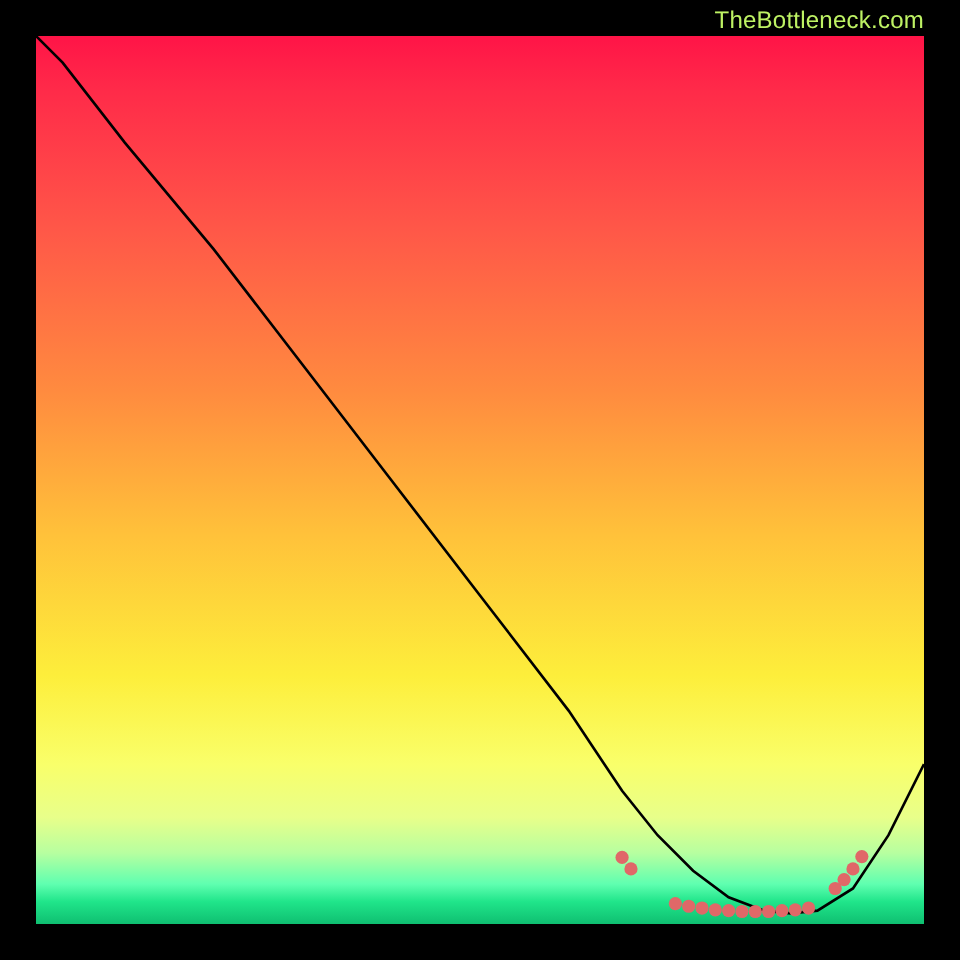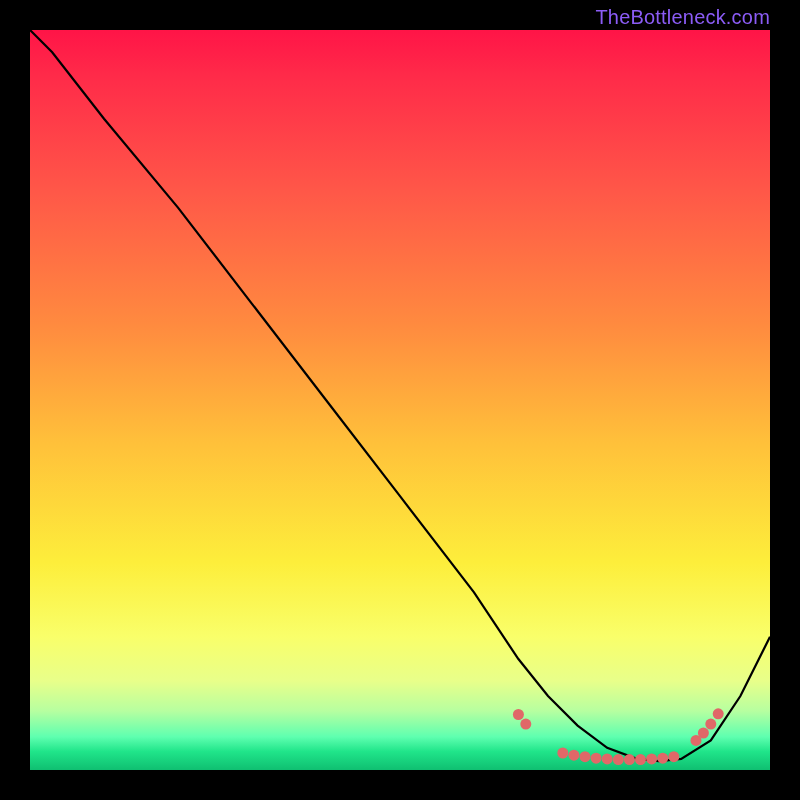--- a/index.html
+++ b/index.html
@@ -47,21 +47,21 @@
   .curve-svg {
     position: absolute;
     inset: 0;
     width: 740px;
     height: 740px;
   }
   .attribution {
     position: absolute;
     top: 6px;
     right: 30px;
-    color: #8b5cf6;
+    color: #bef264;
     font-size: 20px;
     letter-spacing: 0.2px;
   }
 </style>
 </head>
 <body>
 
 <div class="stage">
   <div class="attribution">TheBottleneck.com</div>
 

